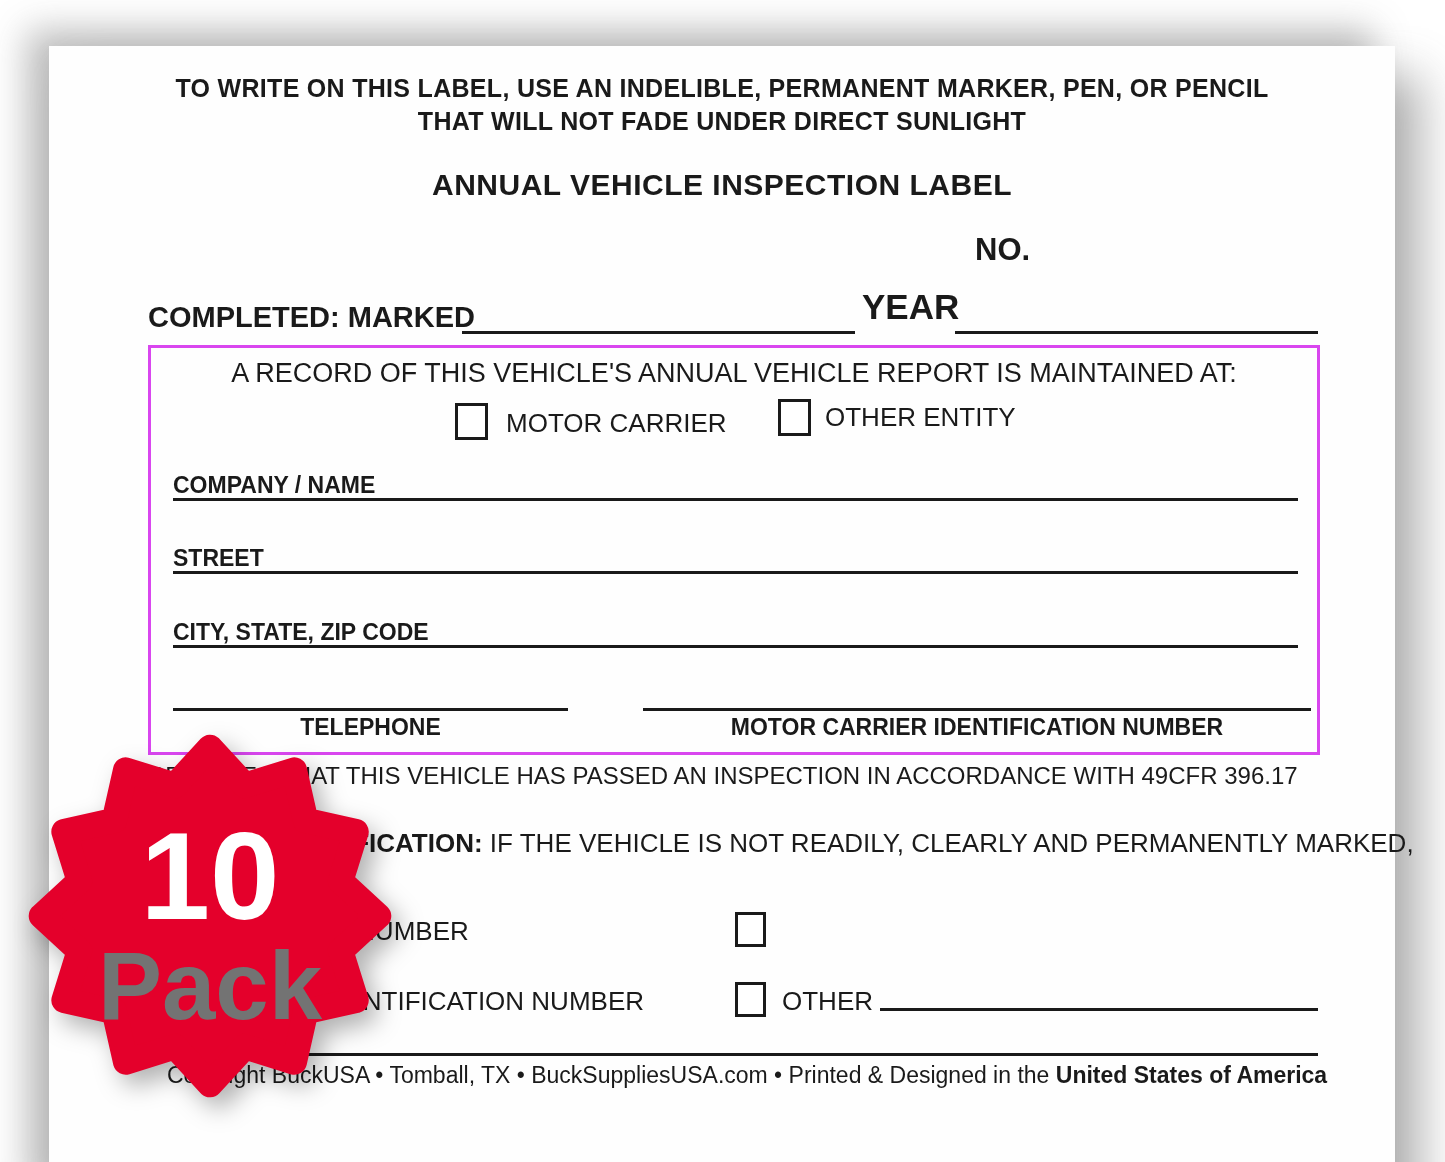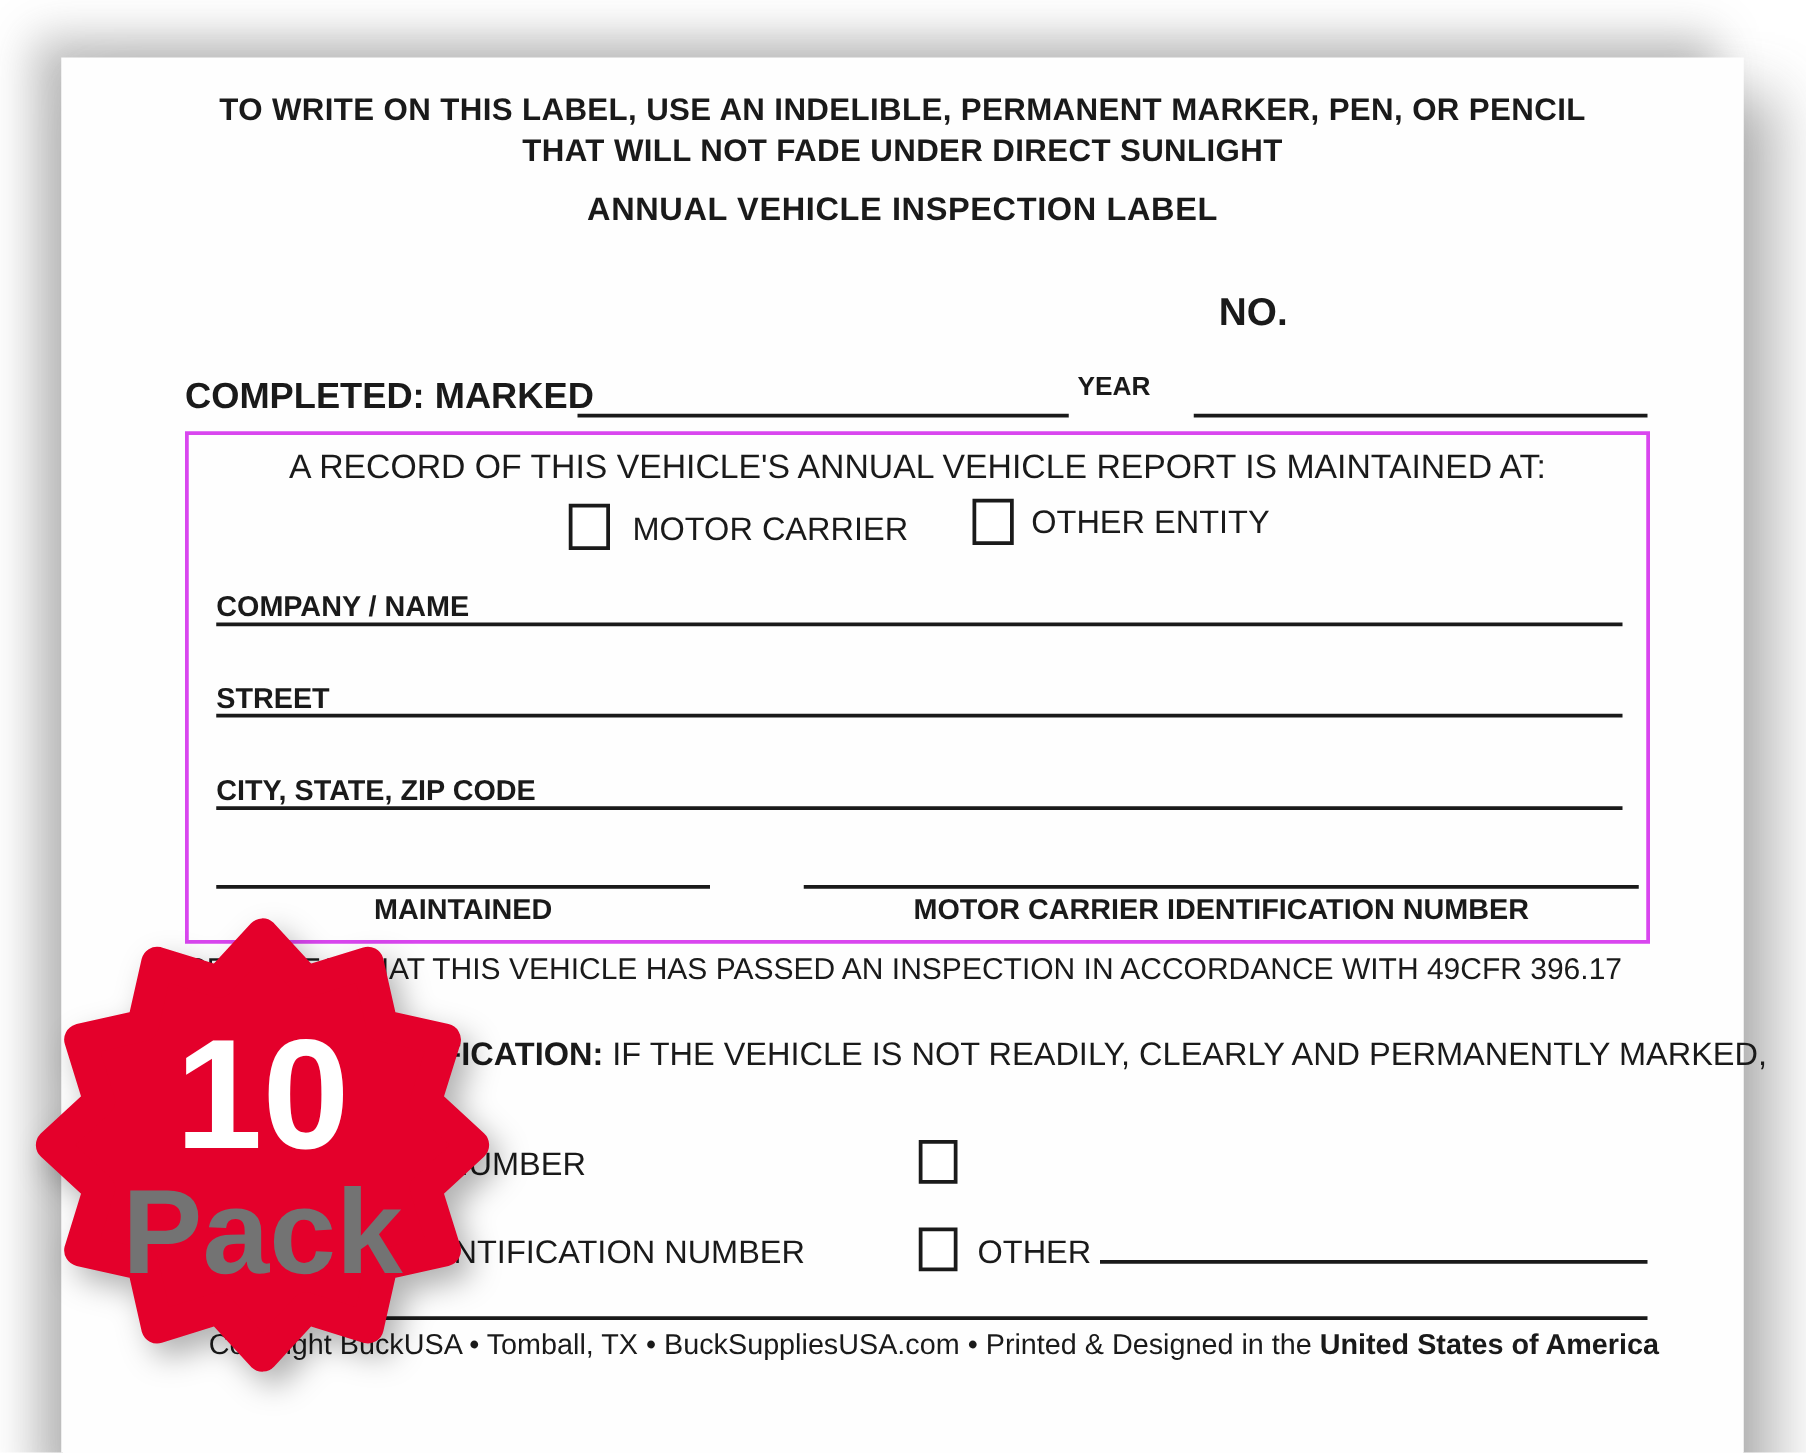--- a/index.html
+++ b/index.html
@@ -14,21 +14,21 @@
     background:#fefefe;
     box-shadow:-22px -16px 34px rgba(90,90,90,.40), 26px 30px 44px rgba(95,95,95,.48);
   }
   .abs{position:absolute;white-space:nowrap;}
   .cwide{left:0;right:0;text-align:center;white-space:nowrap;}
   .bold{font-weight:bold;}
   .line{position:absolute;border-bottom:3px solid #1a1a1a;}
   .cb{position:absolute;width:33px;height:37px;border:3px solid #1a1a1a;background:#fff;box-sizing:border-box;}
   .cb.small{width:31px;height:35px;}
   .instr{font-size:25px;font-weight:bold;letter-spacing:.3px;}
-  .title{font-size:26px;font-weight:bold;letter-spacing:.5px;}
+  .title{font-size:30px;font-weight:bold;letter-spacing:.5px;margin-top:16px;}
   .recordbox{position:absolute;left:99px;top:299px;width:1172px;height:410px;border:3px solid #d946ef;box-sizing:border-box;}
   .boxheading{position:absolute;left:0;right:0;top:10px;text-align:center;font-size:27px;white-space:nowrap;}
   .cblabel{font-size:26px;}
   .fieldlabel{font-size:23px;font-weight:bold;}
   .underlabel{font-size:23px;font-weight:bold;text-align:center;}
   .cert{font-size:24px;}
   .para{font-size:26px;}
   .optlabel{font-size:26px;}
   .copyright{font-size:23px;}
   .badge{
@@ -48,42 +48,42 @@
 
   <div class="abs cwide instr" style="top:28px;">TO WRITE ON THIS LABEL, USE AN INDELIBLE, PERMANENT MARKER, PEN, OR PENCIL</div>
   <div class="abs cwide instr" style="top:61px;">THAT WILL NOT FADE UNDER DIRECT SUNLIGHT</div>
 
   <div class="abs cwide title" style="top:106px;">ANNUAL VEHICLE INSPECTION LABEL</div>
 
   <div class="abs bold" style="left:926px;top:186px;font-size:31px;">NO.</div>
 
   <div class="abs bold" style="left:99px;top:255px;font-size:29px;">COMPLETED: MARKED</div>
   <div class="line" style="left:413px;top:255px;width:393px;height:30px;"></div>
-  <div class="abs bold" style="left:813px;top:252px;font-size:21px;">YEAR</div>
+  <div class="abs bold" style="left:813px;top:241px;font-size:35px;">YEAR</div>
   <div class="line" style="left:906px;top:255px;width:363px;height:30px;"></div>
 
   <div class="recordbox">
     <div class="boxheading">A RECORD OF THIS VEHICLE'S ANNUAL VEHICLE REPORT IS MAINTAINED AT:</div>
 
     <div class="cb" style="left:304px;top:55px;"></div>
     <div class="abs cblabel" style="left:355px;top:60px;">MOTOR CARRIER</div>
     <div class="cb" style="left:627px;top:51px;"></div>
     <div class="abs cblabel" style="left:674px;top:54px;">OTHER ENTITY</div>
 
     <div class="abs fieldlabel" style="left:22px;top:124px;">COMPANY / NAME</div>
     <div class="line" style="left:22px;top:122px;width:1125px;height:28px;"></div>
 
     <div class="abs fieldlabel" style="left:22px;top:197px;">STREET</div>
     <div class="line" style="left:22px;top:195px;width:1125px;height:28px;"></div>
 
     <div class="abs fieldlabel" style="left:22px;top:271px;">CITY, STATE, ZIP CODE</div>
     <div class="line" style="left:22px;top:269px;width:1125px;height:28px;"></div>
 
     <div class="line" style="left:22px;top:330px;width:395px;height:30px;"></div>
-    <div class="abs underlabel" style="left:22px;top:366px;width:395px;">MAINTAINED</div>
+    <div class="abs underlabel" style="left:22px;top:366px;width:395px;">TELEPHONE</div>
     <div class="line" style="left:492px;top:330px;width:668px;height:30px;"></div>
     <div class="abs underlabel" style="left:492px;top:366px;width:668px;">MOTOR CARRIER IDENTIFICATION NUMBER</div>
   </div>
 
   <div class="abs cert" style="left:99px;top:716px;">CERTIFIES THAT THIS VEHICLE HAS PASSED AN INSPECTION IN ACCORDANCE WITH 49CFR 396.17</div>
 
   <div class="abs para" style="left:99px;top:782px;">
     <span class="bold">VEHICLE IDENTIFICATION:</span>
     <span>IF THE VEHICLE IS NOT READILY, CLEARLY AND PERMANENTLY MARKED,</span>
   </div>

